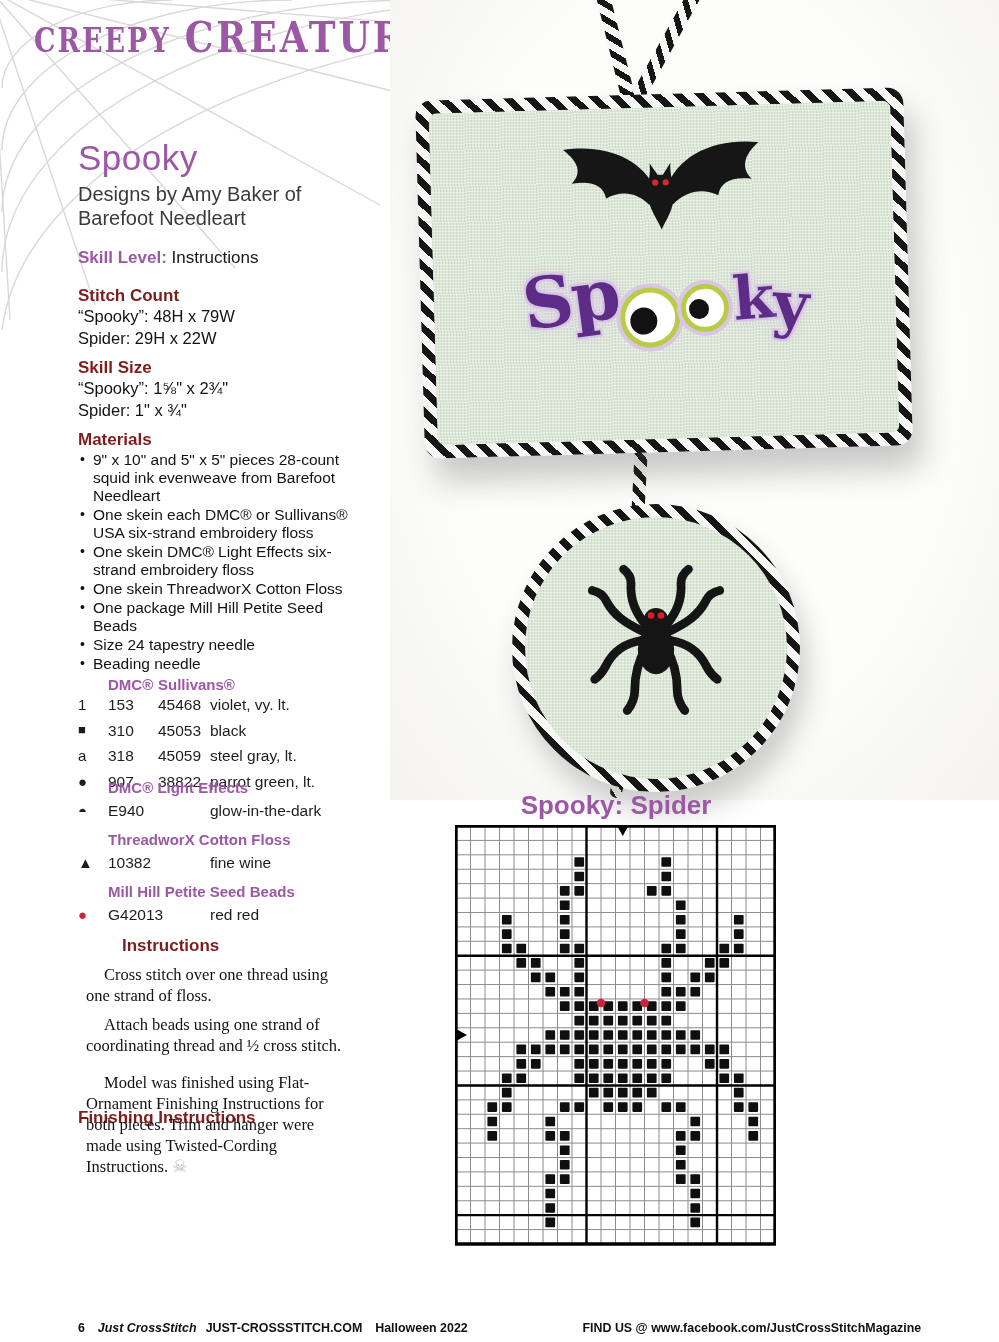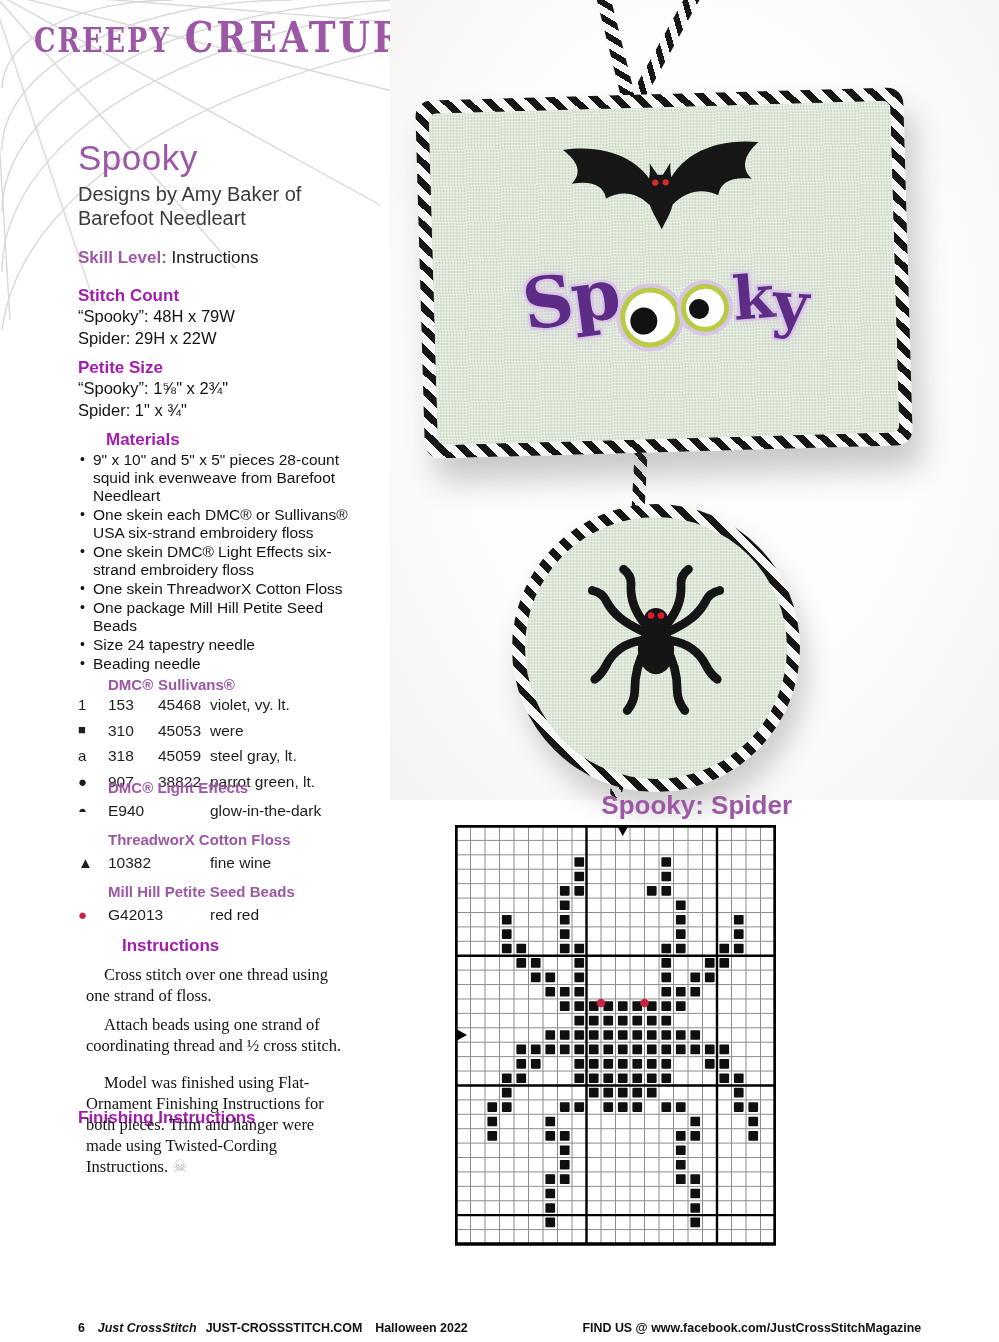--- a/index.html
+++ b/index.html
@@ -12,21 +12,21 @@
   .kicker{font-size:27px;font-weight:bold;letter-spacing:2px;display:inline-block;transform:scaleY(1.25);font-family:"DejaVu Serif",serif;}
   .kicker-big{font-size:36px;font-weight:bold;letter-spacing:3px;display:inline-block;margin-left:14px;transform:scaleY(1.18);font-family:"DejaVu Serif",serif;}
 
   
   .abs{position:absolute;}
   .h-purple{color:#9c57a5;font-weight:bold;}
   .title{left:78px;top:138px;font-size:35px;font-weight:normal;color:#9c57a5;letter-spacing:.5px;}
   .byline{left:78px;top:182px;font-size:20px;color:#3b3a3a;line-height:1.22;}
   .skill{left:78px;top:248px;font-size:17px;}
   .skill .val{color:#181617;font-weight:normal;}
-  .sec-head{font-size:17px;color:#a21caf;font-weight:bold;}
+  .sec-head{font-size:17px;color:#7f1d1d;font-weight:bold;}
   .stat{font-size:16.5px;line-height:1.33;color:#141213;}
   .materials-list{margin:0;padding:0;list-style:none;width:276px;font-size:15.5px;line-height:1.16;color:#141213;}
   .materials-list li{position:relative;padding-left:15px;margin-bottom:1px;}
   .materials-list li::before{content:"•";position:absolute;left:2px;top:0;font-size:14px;}
 
   
   .floss{left:78px;top:676px;width:300px;font-size:15.5px;text-decoration:underline;}
   .f-head{position:relative;height:20px;}
   .f-head span{position:absolute;top:0;font-size:15px;}
   .f-row{position:relative;height:25.5px;}
@@ -66,21 +66,21 @@
   .eye2{width:38px;height:38px;transform:translateY(-8px);margin-right:2px;}
   .pupil{position:absolute;background:#121212;border-radius:50%;}
   .eye1 .pupil{width:27px;height:27px;left:5px;top:15px;}
   .eye2 .pupil{width:20px;height:20px;left:3px;top:10px;}
   .orn-round{position:absolute;left:122px;top:504px;width:288px;height:288px;box-sizing:border-box;padding:13px;border-radius:50%;background:repeating-linear-gradient(45deg,#161616 0 7px,#f6f6f4 7px 15px);box-shadow:8px 20px 26px rgba(70,70,70,.25);}
   .orn-round-inner{width:100%;height:100%;border-radius:50%;position:relative;overflow:hidden;
      background:repeating-linear-gradient(0deg,rgba(255,255,255,.4) 0 1px,rgba(0,0,0,0) 1px 3px),repeating-linear-gradient(90deg,rgba(160,180,155,.28) 0 1px,rgba(0,0,0,0) 1px 3px),#dde8d8;}
   .spider-svg{position:absolute;left:56px;top:36px;}
 
   
-  .chart-title{position:absolute;left:440px;top:790px;width:352px;text-align:right;font-size:26px;font-weight:bold;color:#9c57a5;}
+  .chart-title{position:absolute;left:440px;top:790px;width:352px;text-align:center;font-size:26px;font-weight:bold;color:#9c57a5;}
   .chart-wrap{position:absolute;left:455px;top:825px;}
 
   
   .footer-l{position:absolute;left:78px;top:1320px;font-size:13.5px;font-weight:bold;color:#111;transform:scaleX(.92);transform-origin:left center;white-space:nowrap;}
   .footer-l .it{font-style:italic;margin:0 10px 0 14px;}
   .footer-l .gap{margin-left:14px;}
   .footer-r{position:absolute;right:78px;top:1320px;font-size:13.5px;font-weight:bold;color:#111;transform:scaleX(.92);transform-origin:right center;white-space:nowrap;}
 </style>
 </head>
 <body>
@@ -117,27 +117,27 @@
     <span class="h-purple">Skill Level:</span>
     <span class="val">Instructions</span>
   </div>
 
   <div class="abs sec-head" style="left:78px;top:286px;">Stitch Count</div>
   <div class="abs stat" style="left:78px;top:306px;">
     <div>“Spooky”: 48H x 79W</div>
     <div>Spider: 29H x 22W</div>
   </div>
 
-  <div class="abs sec-head" style="left:78px;top:358px;">Petite Size</div>
+  <div class="abs sec-head" style="left:78px;top:358px;">Skill Size</div>
   <div class="abs stat" style="left:78px;top:378px;">
     <div>“Spooky”: 1⅝" x 2¾"</div>
     <div>Spider: 1" x ¾"</div>
   </div>
 
-  <div class="abs sec-head" style="left:78px;top:430px;margin-left:28px;">Materials</div>
+  <div class="abs sec-head" style="left:78px;top:430px;">Materials</div>
   <ul class="abs materials-list" style="left:78px;top:451px;">
       <li>9" x 10" and 5" x 5" pieces 28-count squid ink evenweave from Barefoot Needleart</li>
       <li>One skein each DMC® or Sullivans® USA six-strand embroidery floss</li>
       <li>One skein DMC® Light Effects six-strand embroidery floss</li>
       <li>One skein ThreadworX Cotton Floss</li>
       <li>One package Mill Hill Petite Seed Beads</li>
       <li>Size 24 tapestry needle</li>
       <li>Beading needle</li>
     </ul>
 
@@ -150,21 +150,21 @@
         <div class="f-row">
           <span class="f-sym">1</span>
           <span class="f-dmc">153</span>
           <span class="f-sul">45468</span>
           <span class="f-name">violet, vy. lt.</span>
         </div>
         <div class="f-row">
           <span class="f-sym sq">■</span>
           <span class="f-dmc">310</span>
           <span class="f-sul">45053</span>
-          <span class="f-name">were</span>
+          <span class="f-name">black</span>
         </div>
         <div class="f-row">
           <span class="f-sym">a</span>
           <span class="f-dmc">318</span>
           <span class="f-sul">45059</span>
           <span class="f-name">steel gray, lt.</span>
         </div>
         <div class="f-row">
           <span class="f-sym">●</span>
           <span class="f-dmc">907</span>

